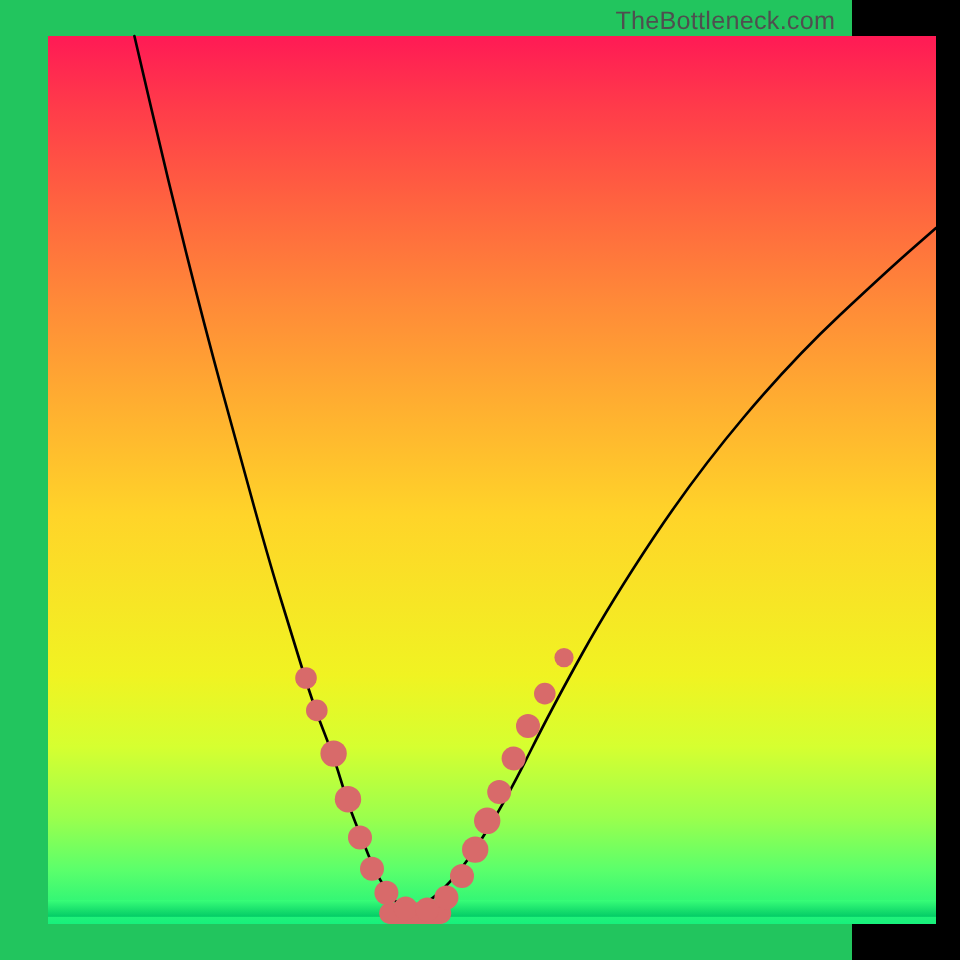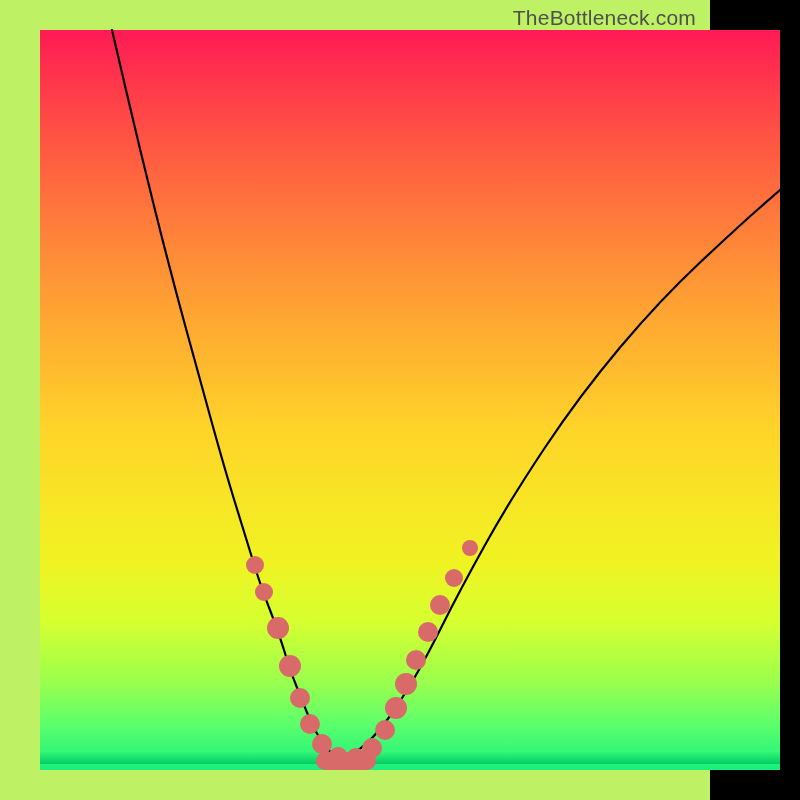--- a/index.html
+++ b/index.html
@@ -8,21 +8,21 @@
     width: 800px;
     height: 800px;
     background: #000;
     overflow: hidden;
     font-family: Arial, Helvetica, sans-serif;
   }
   .frame {
     position: relative;
     width: 710px;
     height: 800px;
-    background: #bef264;
+    background: #22c55e;
   }
   .plot-area {
     position: absolute;
     left: 40px;
     top: 30px;
     width: 740px;
     height: 740px;
     background: linear-gradient(to bottom,
       #ff1a55 0%,
       #ff3b4a 8%,

